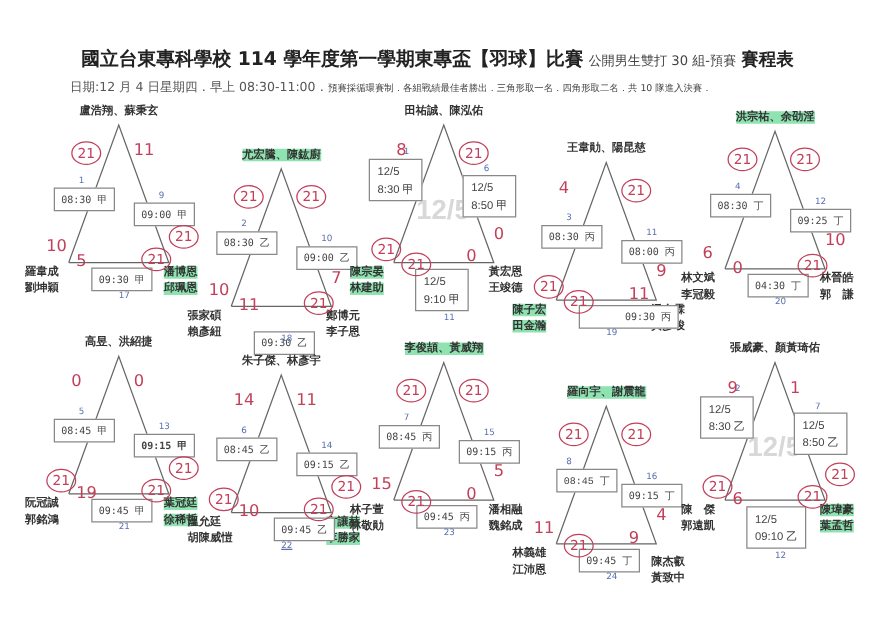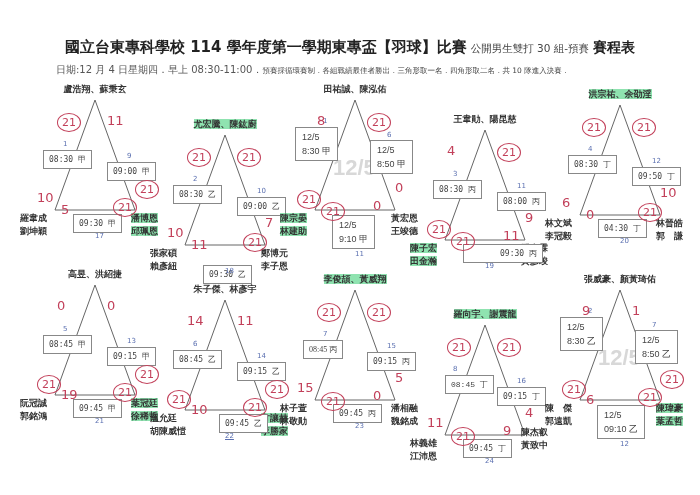--- a/index.html
+++ b/index.html
@@ -115,41 +115,41 @@
       <div class="score" style="left:78px;top:103px;">11</div>
     </div>
     <div class="group" style="left: 560px; top: 100px;">
       <svg width="120" height="115">
     <polyline points="20,115 60,5 100,115 20,115" fill="none" stroke="#666" stroke-width="1"></polyline>
       </svg>
       <div class="team top hl" style="left:-10px;top:-12px;width:140px;"><span>洪宗祐、余劭淫</span></div>
       <div class="team" style="left:-15px;top:117px;"><span>林文斌</span><br><span>李冠毅</span></div>
       <div class="team" style="left:96px;top:117px;"><span>林晉皓</span><br><span>郭　謙</span></div>
       <div class="box small" style="left:8px;top:55px;">08:30 丁</div>
-      <div class="box small" style="left:72px;top:67px;">09:50 丁</div>
+      <div class="box small" style="left:72px;top:67px;">09:25 丁</div>
       <div class="box small" style="left:38px;top:119px;">04:30 丁</div>
       <div class="seq" style="left:28px;top:45px;">4</div>
       <div class="seq" style="left:92px;top:57px;">12</div>
       <div class="seq" style="left:60px;top:137px;">20</div>
       <div class="score circ" style="left:22px;top:18px;">21</div>
       <div class="score circ" style="left:72px;top:18px;">21</div>
       <div class="score" style="left:2px;top:95px;">6</div>
       <div class="score" style="left:100px;top:85px;">10</div>
       <div class="score" style="left:26px;top:107px;">0</div>
       <div class="score circ" style="left:78px;top:103px;">21</div>
     </div>
     <div class="group" style="left: 35px; top: 280px;">
       <svg width="120" height="115">
     <polyline points="20,115 60,5 100,115 20,115" fill="none" stroke="#666" stroke-width="1"></polyline>
       </svg>
       <div class="team top" style="left:-10px;top:-12px;width:140px;"><span>高昱、洪紹捷</span></div>
       <div class="team" style="left:-15px;top:117px;"><span>阮冠誠</span><br><span>郭銘鴻</span></div>
       <div class="team hl" style="left:96px;top:117px;"><span>葉冠廷</span><br><span>徐稀哲</span></div>
       <div class="box small" style="left:8px;top:55px;">08:45 甲</div>
-      <div class="box small" style="left:72px;top:67px;">09:15 甲</div>
+      <div class="box small" style="left:72px;top:67px;font-weight:bold;">09:15 甲</div>
       <div class="box small" style="left:38px;top:119px;">09:45 甲</div>
       <div class="seq" style="left:28px;top:45px;">5</div>
       <div class="seq" style="left:92px;top:57px;">13</div>
       <div class="seq" style="left:60px;top:137px;">21</div>
       <div class="score" style="left:22px;top:18px;">0</div>
       <div class="score" style="left:72px;top:18px;">0</div>
       <div class="score circ" style="left:2px;top:95px;">21</div>
       <div class="score circ" style="left:100px;top:85px;">21</div>
       <div class="score" style="left:26px;top:107px;">19</div>
       <div class="score circ" style="left:78px;top:103px;">21</div>
@@ -174,40 +174,40 @@
       <div class="score" style="left:26px;top:107px;">10</div>
       <div class="score circ" style="left:78px;top:103px;">21</div>
     </div>
     <div class="group" style="left: 295px; top: 285px;">
       <svg width="120" height="115">
     <polyline points="20,115 60,5 100,115 20,115" fill="none" stroke="#666" stroke-width="1"></polyline>
       </svg>
       <div class="team top hl" style="left:-10px;top:-12px;width:140px;"><span>李俊頡、黃威翔</span></div>
       <div class="team" style="left:-15px;top:117px;"><span>林子萱</span><br><span>林敬勛</span></div>
       <div class="team" style="left:96px;top:117px;"><span>潘相融</span><br><span>魏銘成</span></div>
-      <div class="box small" style="left:8px;top:55px;font-family:Liberation Serif, serif;">08:45 丙</div>
+      <div class="box small" style="left:8px;top:55px;">08:45 丙</div>
       <div class="box small" style="left:72px;top:67px;">09:15 丙</div>
       <div class="box small" style="left:38px;top:119px;">09:45 丙</div>
       <div class="seq" style="left:28px;top:45px;">7</div>
       <div class="seq" style="left:92px;top:57px;">15</div>
       <div class="seq" style="left:60px;top:137px;">23</div>
       <div class="score circ" style="left:22px;top:18px;">21</div>
       <div class="score circ" style="left:72px;top:18px;">21</div>
       <div class="score" style="left:2px;top:95px;">15</div>
       <div class="score" style="left:100px;top:85px;">5</div>
       <div class="score circ" style="left:26px;top:107px;">21</div>
       <div class="score" style="left:78px;top:103px;">0</div>
     </div>
     <div class="group" style="left: 425px; top: 320px;">
       <svg width="120" height="115">
     <polyline points="20,115 60,5 100,115 20,115" fill="none" stroke="#666" stroke-width="1"></polyline>
       </svg>
       <div class="team top hl" style="left:-10px;top:-12px;width:140px;"><span>羅向宇、謝震龍</span></div>
       <div class="team" style="left:-15px;top:117px;"><span>林義雄</span><br><span>江沛恩</span></div>
-      <div class="team" style="left:96px;top:106px;"><span>陳杰叡</span><br><span>黃致中</span></div>
+      <div class="team" style="left:96px;top:124px;"><span>陳杰叡</span><br><span>黃致中</span></div>
       <div class="box small" style="left:20px;top:55px;font-family:Liberation Mono, monospace;">08:45 丁</div>
       <div class="box small" style="left:72px;top:67px;">09:15 丁</div>
       <div class="box small" style="left:38px;top:119px;">09:45 丁</div>
       <div class="seq" style="left:28px;top:45px;">8</div>
       <div class="seq" style="left:92px;top:57px;">16</div>
       <div class="seq" style="left:60px;top:137px;">24</div>
       <div class="score circ" style="left:22px;top:18px;">21</div>
       <div class="score circ" style="left:72px;top:18px;">21</div>
       <div class="score" style="left:2px;top:95px;">11</div>
       <div class="score" style="left:100px;top:85px;">4</div>

